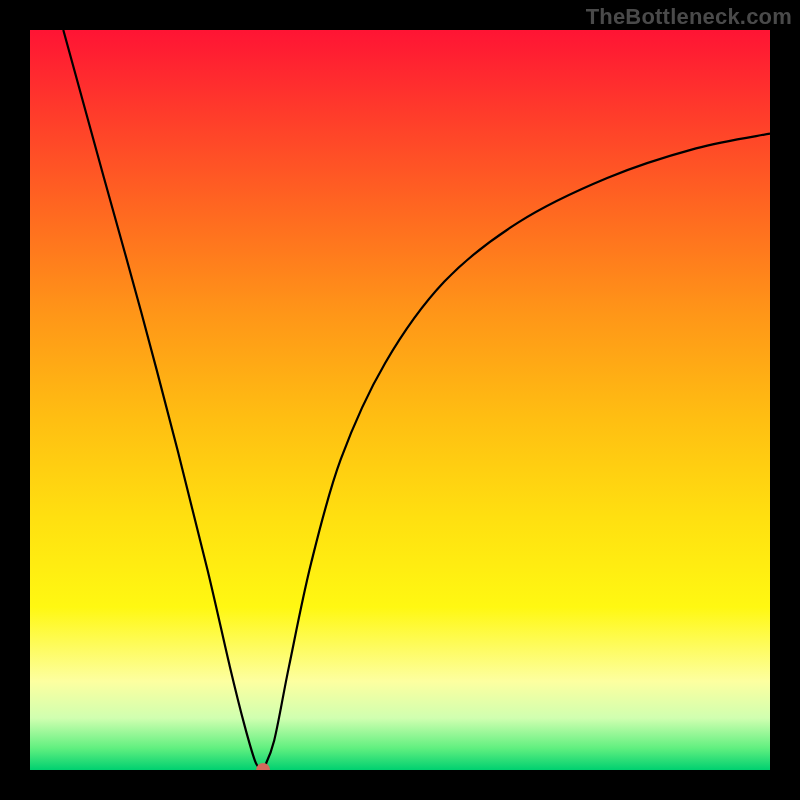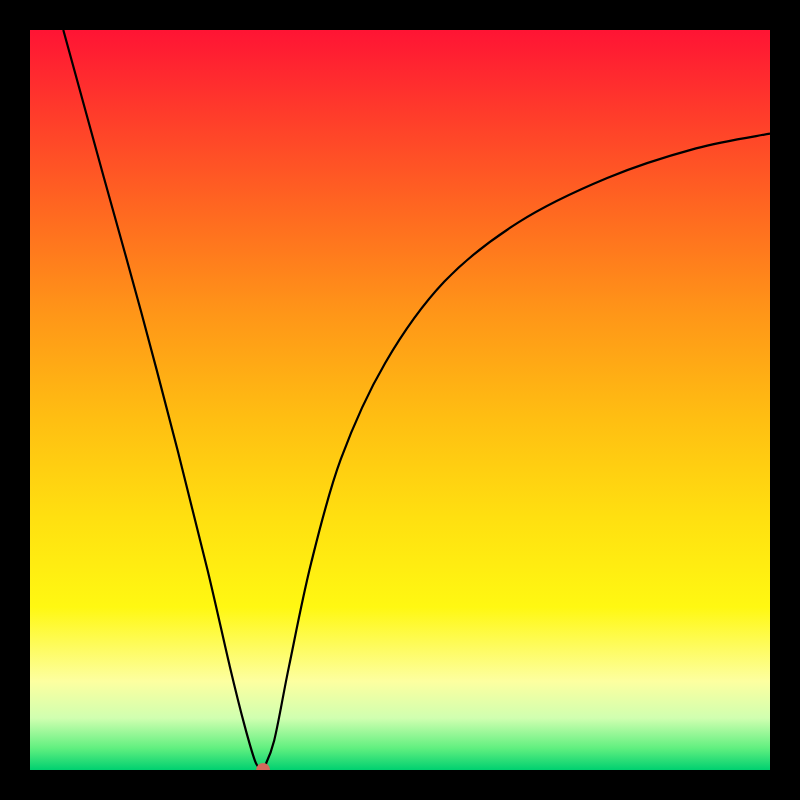--- a/index.html
+++ b/index.html
@@ -58,13 +58,14 @@
 <body>
 
 <div class="frame">
   <div class="plot">
     <svg class="curves" viewBox="0 0 740 740" preserveAspectRatio="none">
       <path d="M 33.3 0 C 40.08333333333333 24.666666666666668, 61.05 101.13333333333333, 74 148 C 86.95 194.86666666666667, 98.66666666666667 235.56666666666666, 111 281.2 C 123.33333333333333 326.8333333333333, 136.9 378.6333333333333, 148 421.8 C 159.1 464.9666666666667, 168.96666666666667 504.4333333333334, 177.6 540.2 C 186.23333333333332 575.9666666666667, 193.63333333333335 610.5, 199.8 636.4 C 205.96666666666667 662.3, 210.28333333333333 679.5666666666667, 214.6 695.6 C 218.91666666666666 711.6333333333333, 222.61666666666665 725.2, 225.7 732.6 C 228.78333333333333 740, 231.86666666666667 738.7666666666667, 233.1 740" fill="none" stroke="#000" stroke-width="2.2"></path>
       <path d="M 233.1 740 C 234.95 735.0666666666666, 239.88333333333335 727.6666666666666, 244.20000000000002 710.4 C 248.51666666666668 693.1333333333333, 252.83333333333334 666, 259 636.4 C 265.1666666666667 606.8, 272.56666666666666 567.3333333333333, 281.2 532.8 C 289.8333333333333 498.26666666666665, 298.4666666666667 462.5, 310.8 429.2 C 323.1333333333333 395.9, 337.93333333333334 362.59999999999997, 355.2 332.99999999999994 C 372.46666666666664 303.3999999999999, 392.20000000000005 275.0333333333333, 414.40000000000003 251.59999999999997 C 436.6 228.16666666666663, 461.2666666666667 209.66666666666663, 488.40000000000003 192.39999999999998 C 515.5333333333334 175.13333333333333, 547.6 160.33333333333334, 577.2 148 C 606.8000000000001 135.66666666666666, 638.8666666666667 125.79999999999997, 666 118.39999999999998 C 693.1333333333333 110.99999999999999, 727.6666666666666 106.06666666666668, 740 103.60000000000002" fill="none" stroke="#000" stroke-width="2.2"></path>
       <circle cx="233.1" cy="740" r="7" fill="#d26a5c"></circle>
     </svg>
   </div>
+  <div class="watermark">TheBottleneck.com</div>
 </div>
 
 </body></html>

